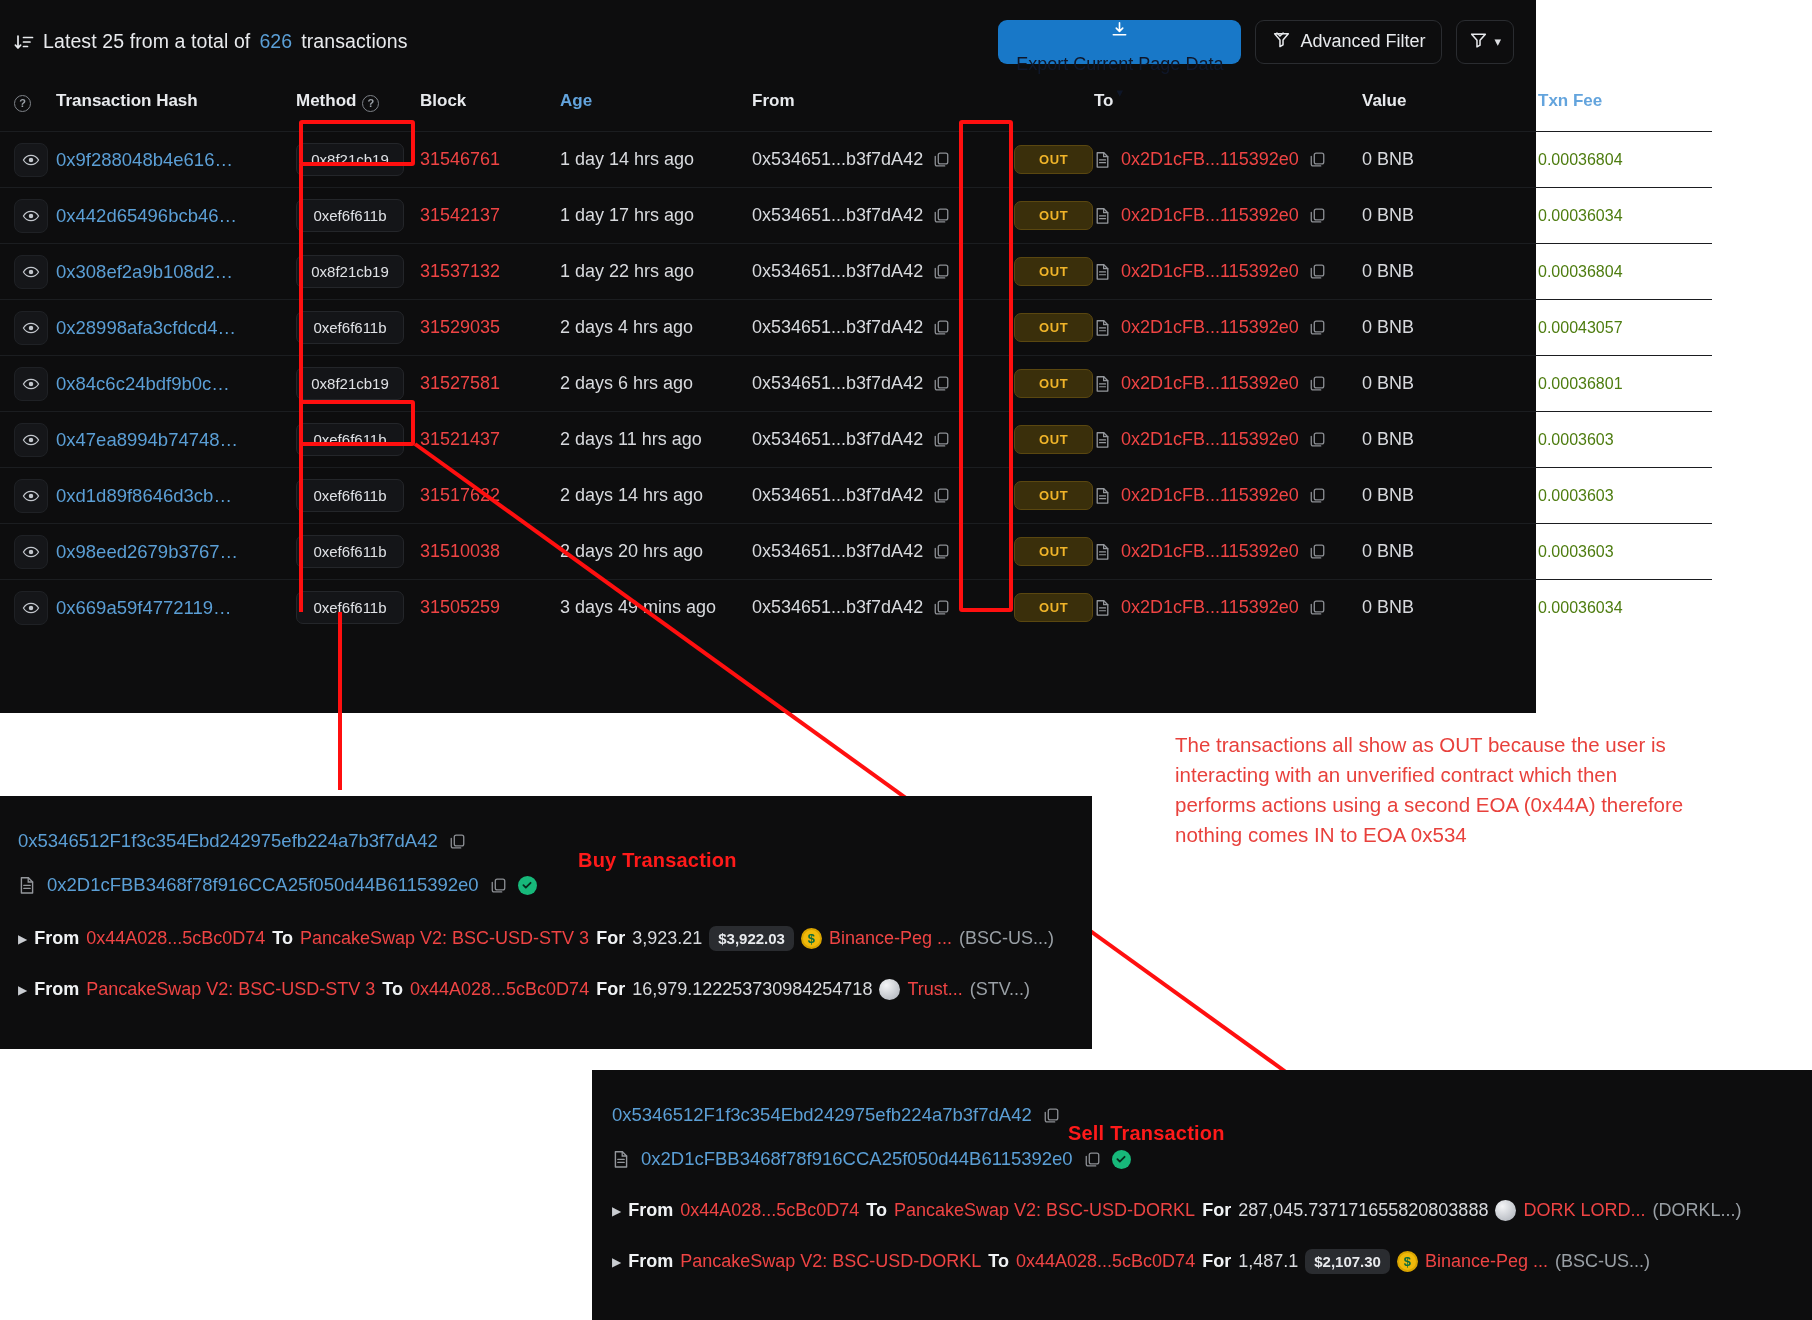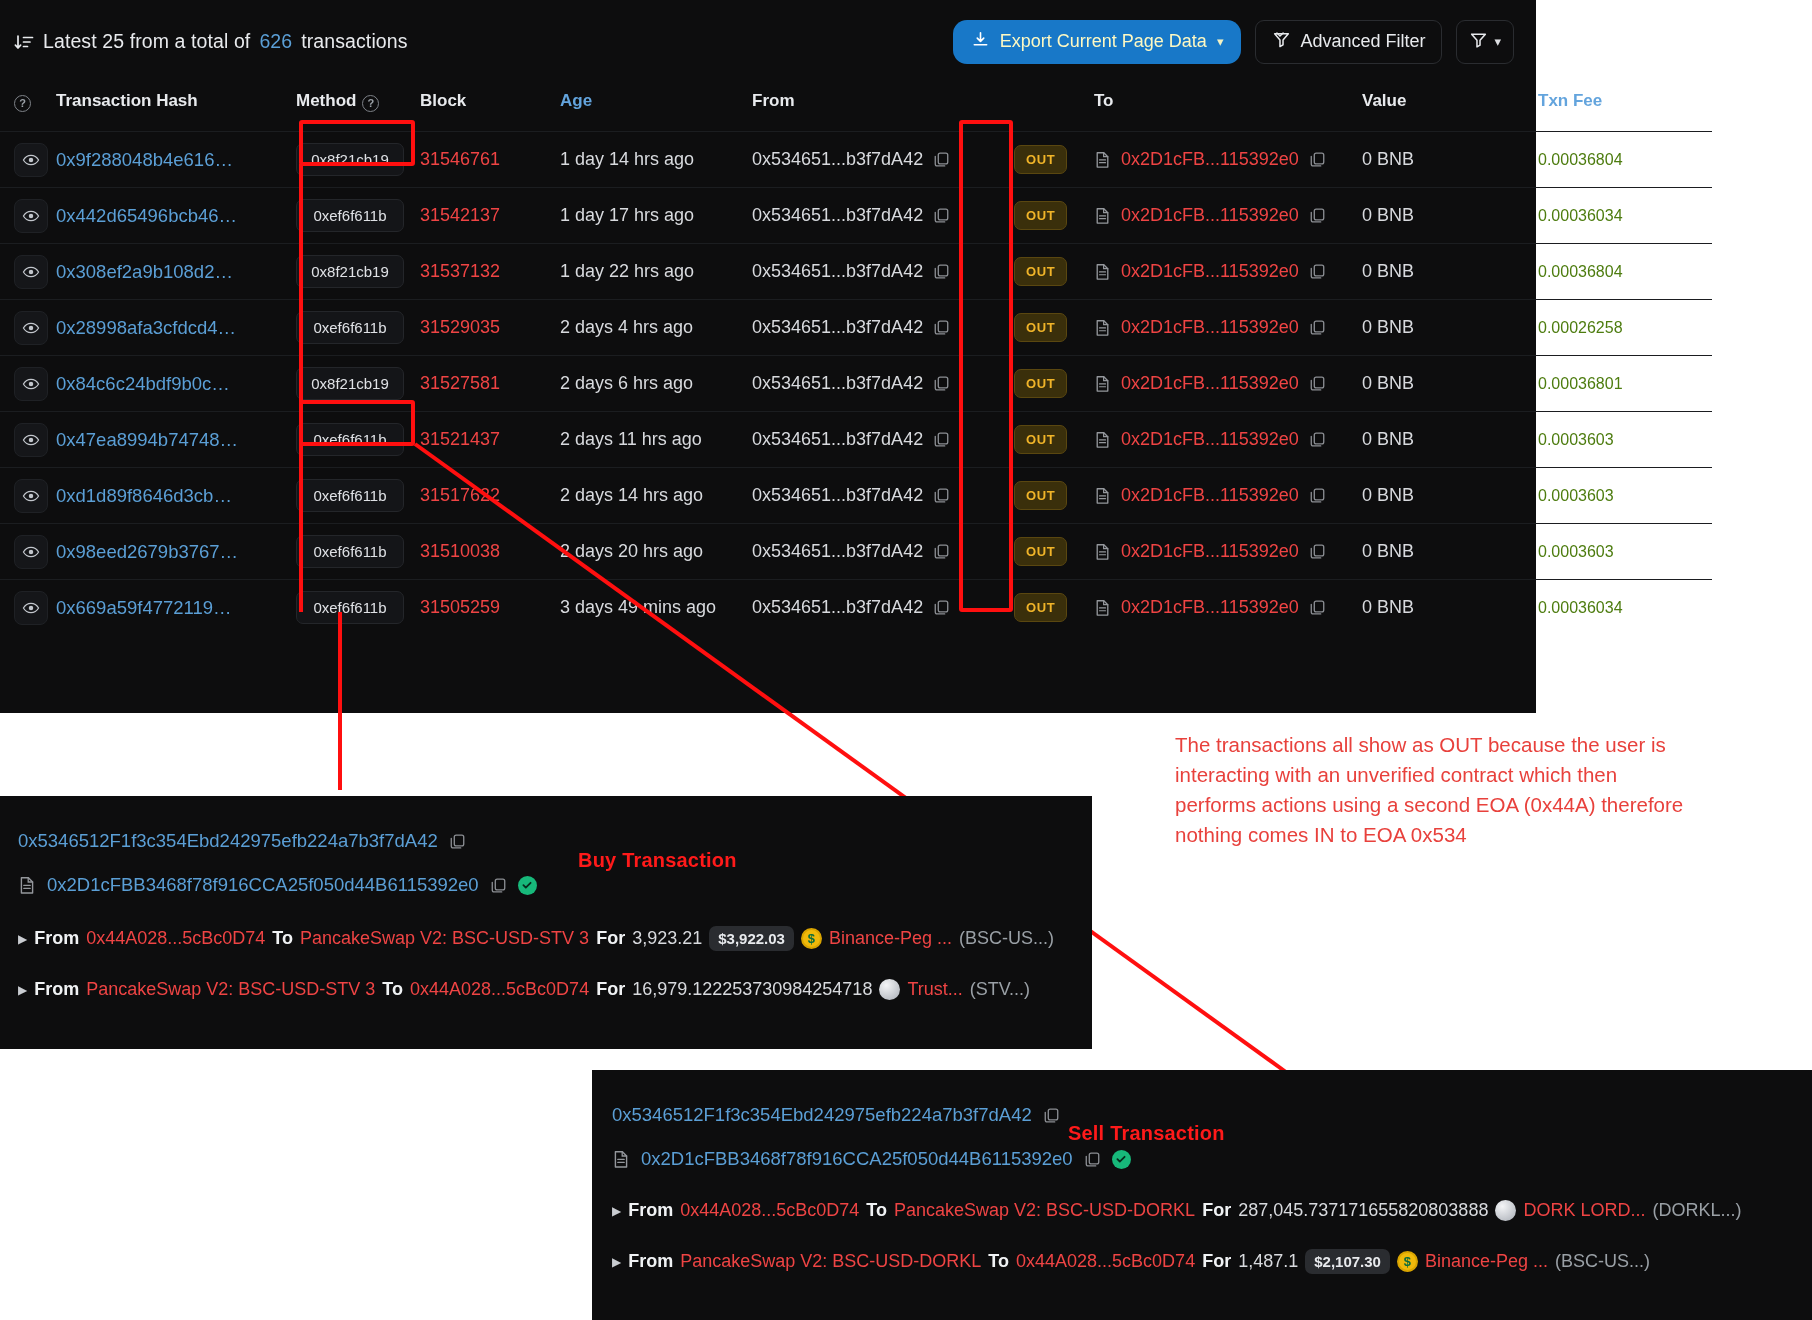--- a/index.html
+++ b/index.html
@@ -27,24 +27,24 @@
   .latest-line {
     display: flex; align-items: center; gap: 9px;
     font-size: 19.5px; color: #e8eaed; font-weight: 400;
     letter-spacing: .1px;
   }
   .sort-icon { display:inline-block; width: 20px; height: 20px; position: relative; top: 1px; }
   .cnt-link { color: #5b9fd6; }
   .toolbar-right { margin-left: auto; display: flex; align-items: center; gap: 14px; }
   .btn-export {
     display: flex; align-items: center; gap: 10px;
-    background: #1878c8; color: #fef9c3;
-    border: none; border-radius: 14px;
+    background: #1878c8; color: #0f172a;
+    border: none; border-radius: 9px;
     height: 44px; padding: 0 18px;
-    font-size: 18px; font-family: inherit; cursor: pointer;
+    font-size: 18px; font-family: inherit; cursor: pointer; flex-direction: column;
   }
   .btn-ghost {
     display: flex; align-items: center; gap: 9px;
     background: transparent; color: #e8eaed;
     border: 1px solid #2a2c30; border-radius: 9px;
     height: 44px; padding: 0 16px;
     font-size: 18px; font-family: inherit; cursor: pointer;
   }
   .btn-ghost.sq { padding: 0 12px; gap: 6px; }
   .chev { font-size: 13px; opacity: .95; }
@@ -93,21 +93,21 @@
     background: #141518; border: 1px solid #24262a; border-radius: 7px;
     padding: 7px 8px; font-size: 15px; color: #dfe1e5;
   }
   .addr { display: flex; align-items: center; gap: 10px; }
   .addr .txt { color: #d8dade; font-size: 18px; }
   .copy { cursor: pointer; opacity: .75; display:inline-flex; }
   .dir-badge {
     display: inline-block; background: #3a2f0b; color: #f0b429;
     border: 1px solid #5a4710; border-radius: 7px;
     font-size: 13px; font-weight: bold; letter-spacing: .6px;
-    padding: 6px 11px;
+    padding: 6px 24px;
   }
   .doc-ico { display:inline-flex; opacity:.8; }
   .fee { color: #4d7c0f; font-size: 16px; }
   .val { color: #d8dade; font-size: 18px; }
 
   
   .hl {
     position: absolute; border: 4px solid #ff0f0f; border-radius: 3px;
     pointer-events: none;
   }
@@ -403,21 +403,21 @@
                 <a class="bluelink">0x2D1cFB...115392e0</a>
                 <span class="copy">
                   <svg width="17" height="17" viewBox="0 0 18 18" fill="none">
                     <rect x="5.6" y="2.2" width="10" height="11.4" rx="2" stroke="#b6bac0" stroke-width="1.4"></rect>
                     <path d="M12.4 15.8H4.4a2 2 0 0 1-2-2V5.6" stroke="#b6bac0" stroke-width="1.4" stroke-linecap="round"></path>
                   </svg>
                 </span>
               </span>
             </td>
             <td class="c-val"><span class="val">0 BNB</span></td>
-            <td class="c-fee"><span class="fee">0.00026258</span></td>
+            <td class="c-fee"><span class="fee">0.00043057</span></td>
           </tr>
           <tr class="txrow">
             <td class="c-eye">
               <span class="eye-box">
                 <svg width="18" height="18" viewBox="0 0 20 20" fill="none">
                   <path d="M1.6 10S4.6 4.8 10 4.8 18.4 10 18.4 10 15.4 15.2 10 15.2 1.6 10 1.6 10z" stroke="#c2c6cc" stroke-width="1.4"></path>
                   <circle cx="10" cy="10" r="2.5" fill="#c2c6cc"></circle>
                 </svg>
               </span>
             </td>

